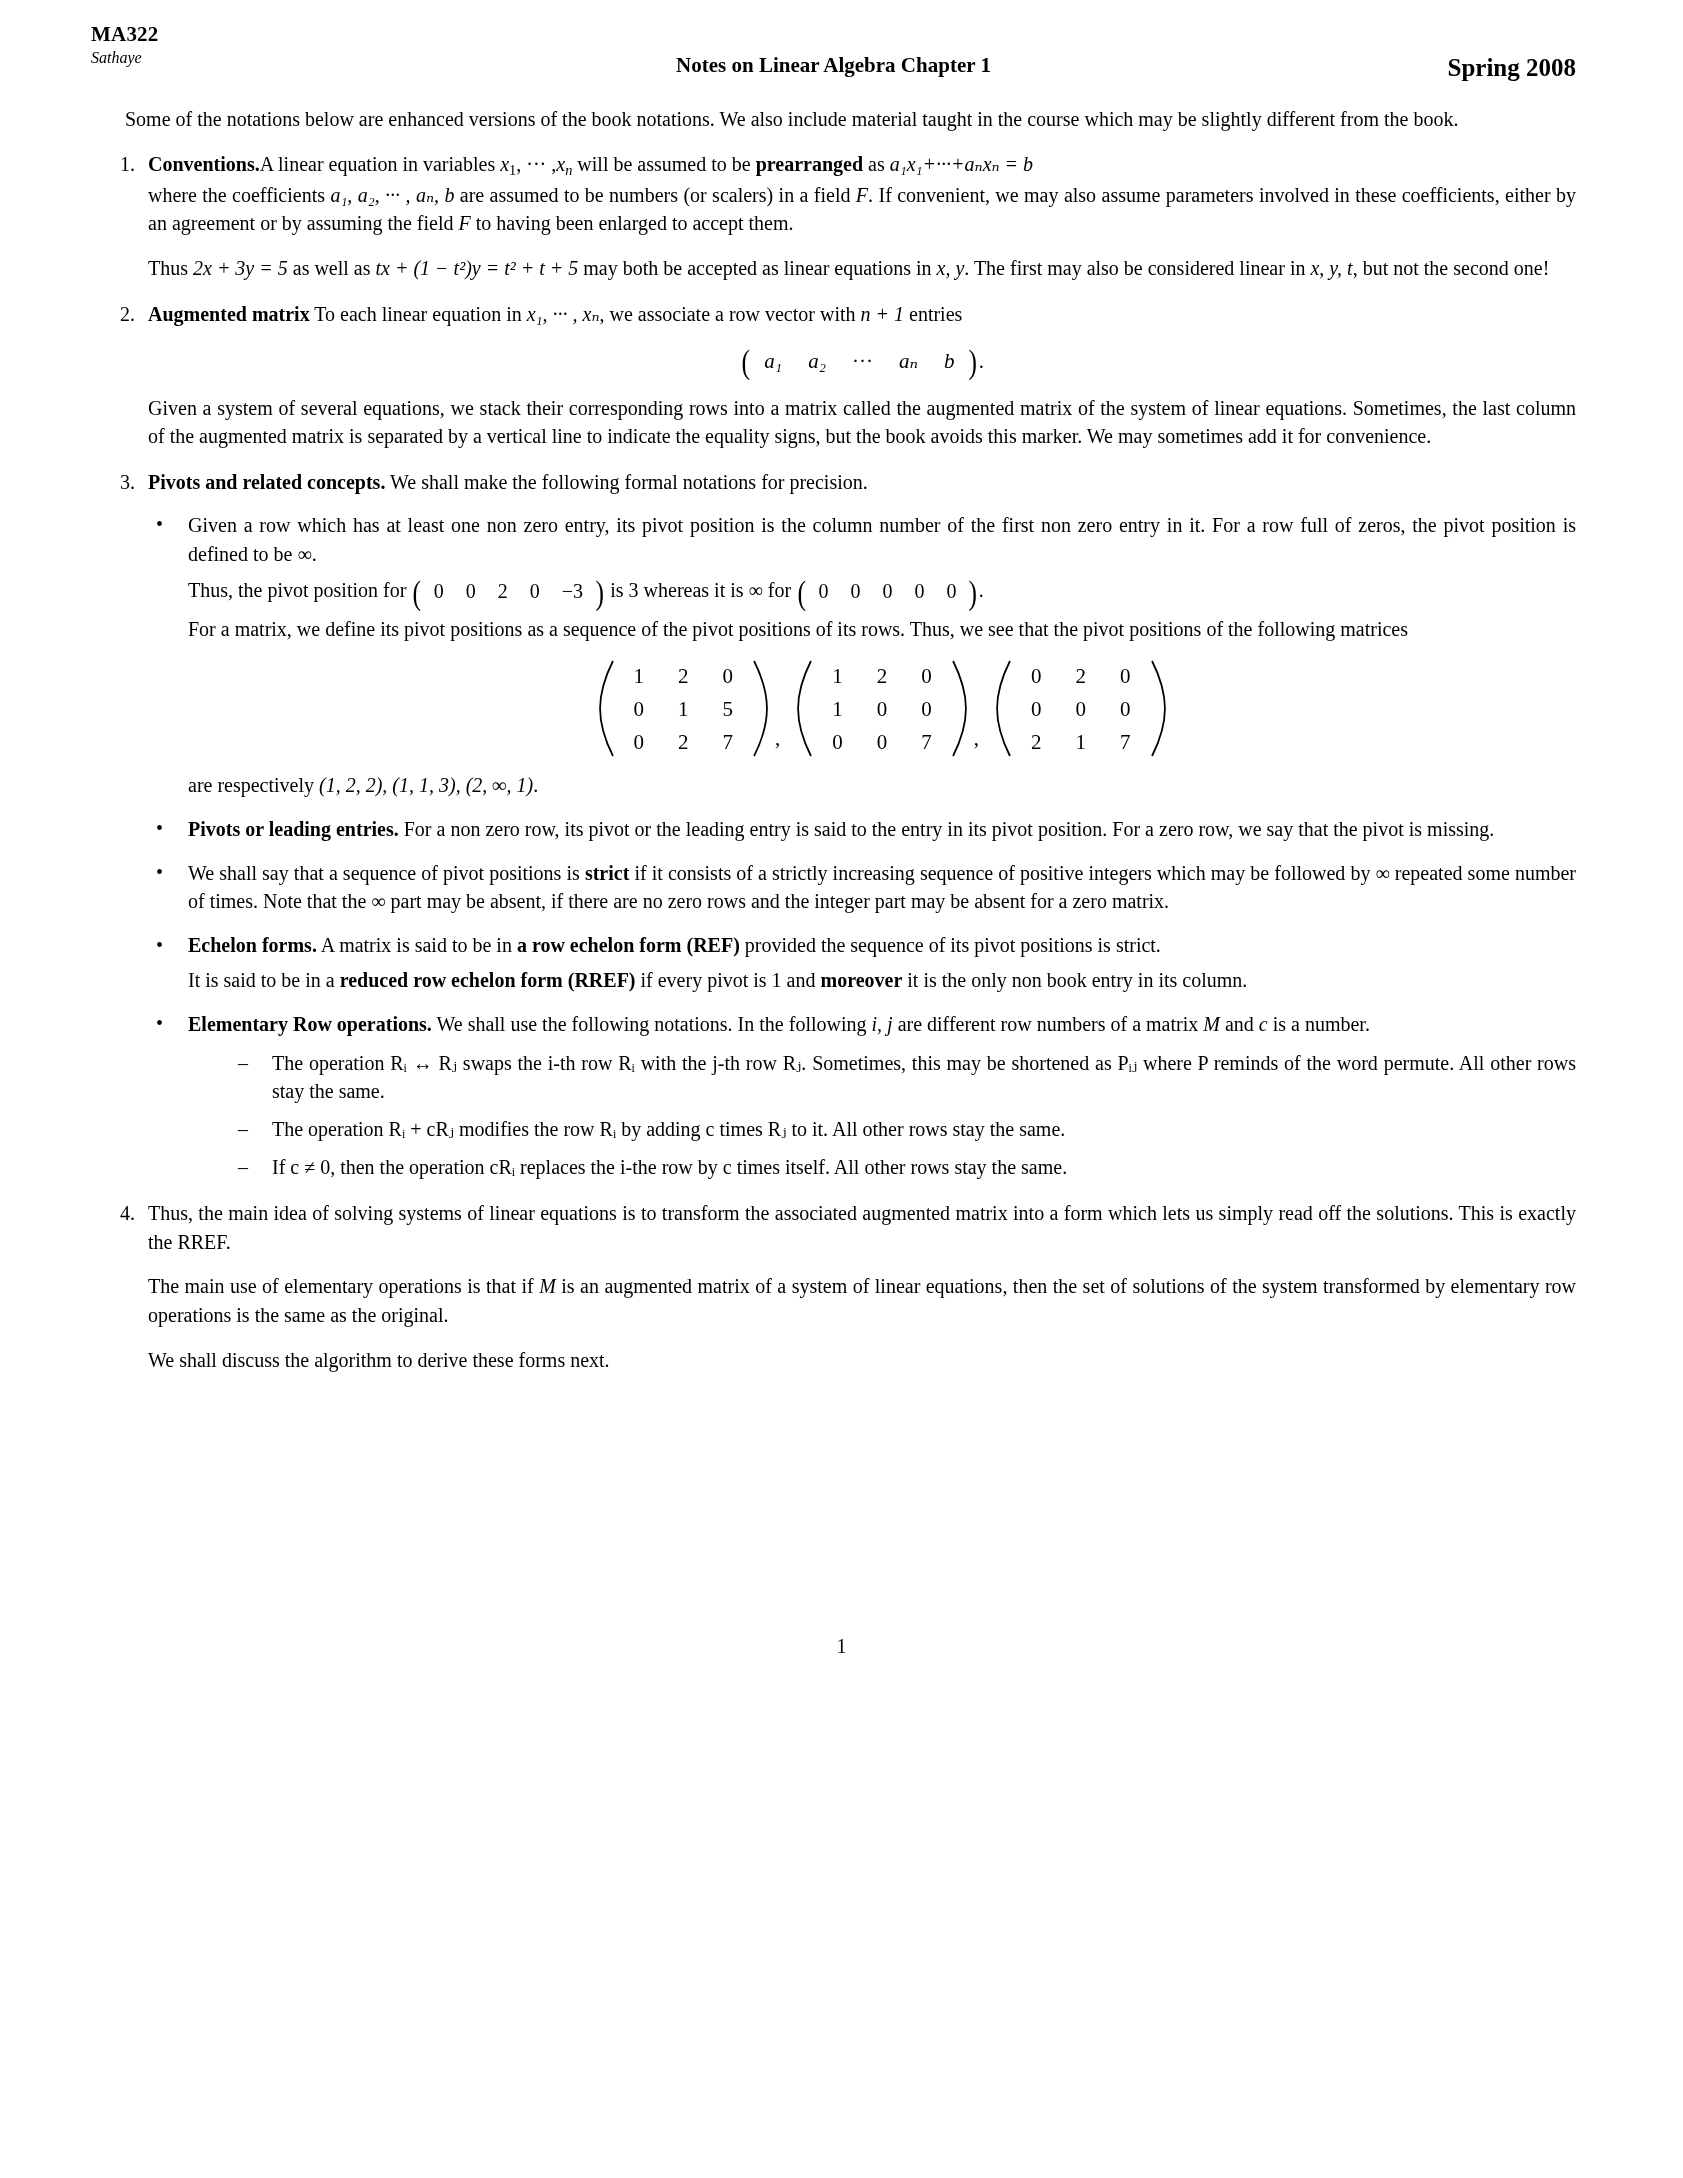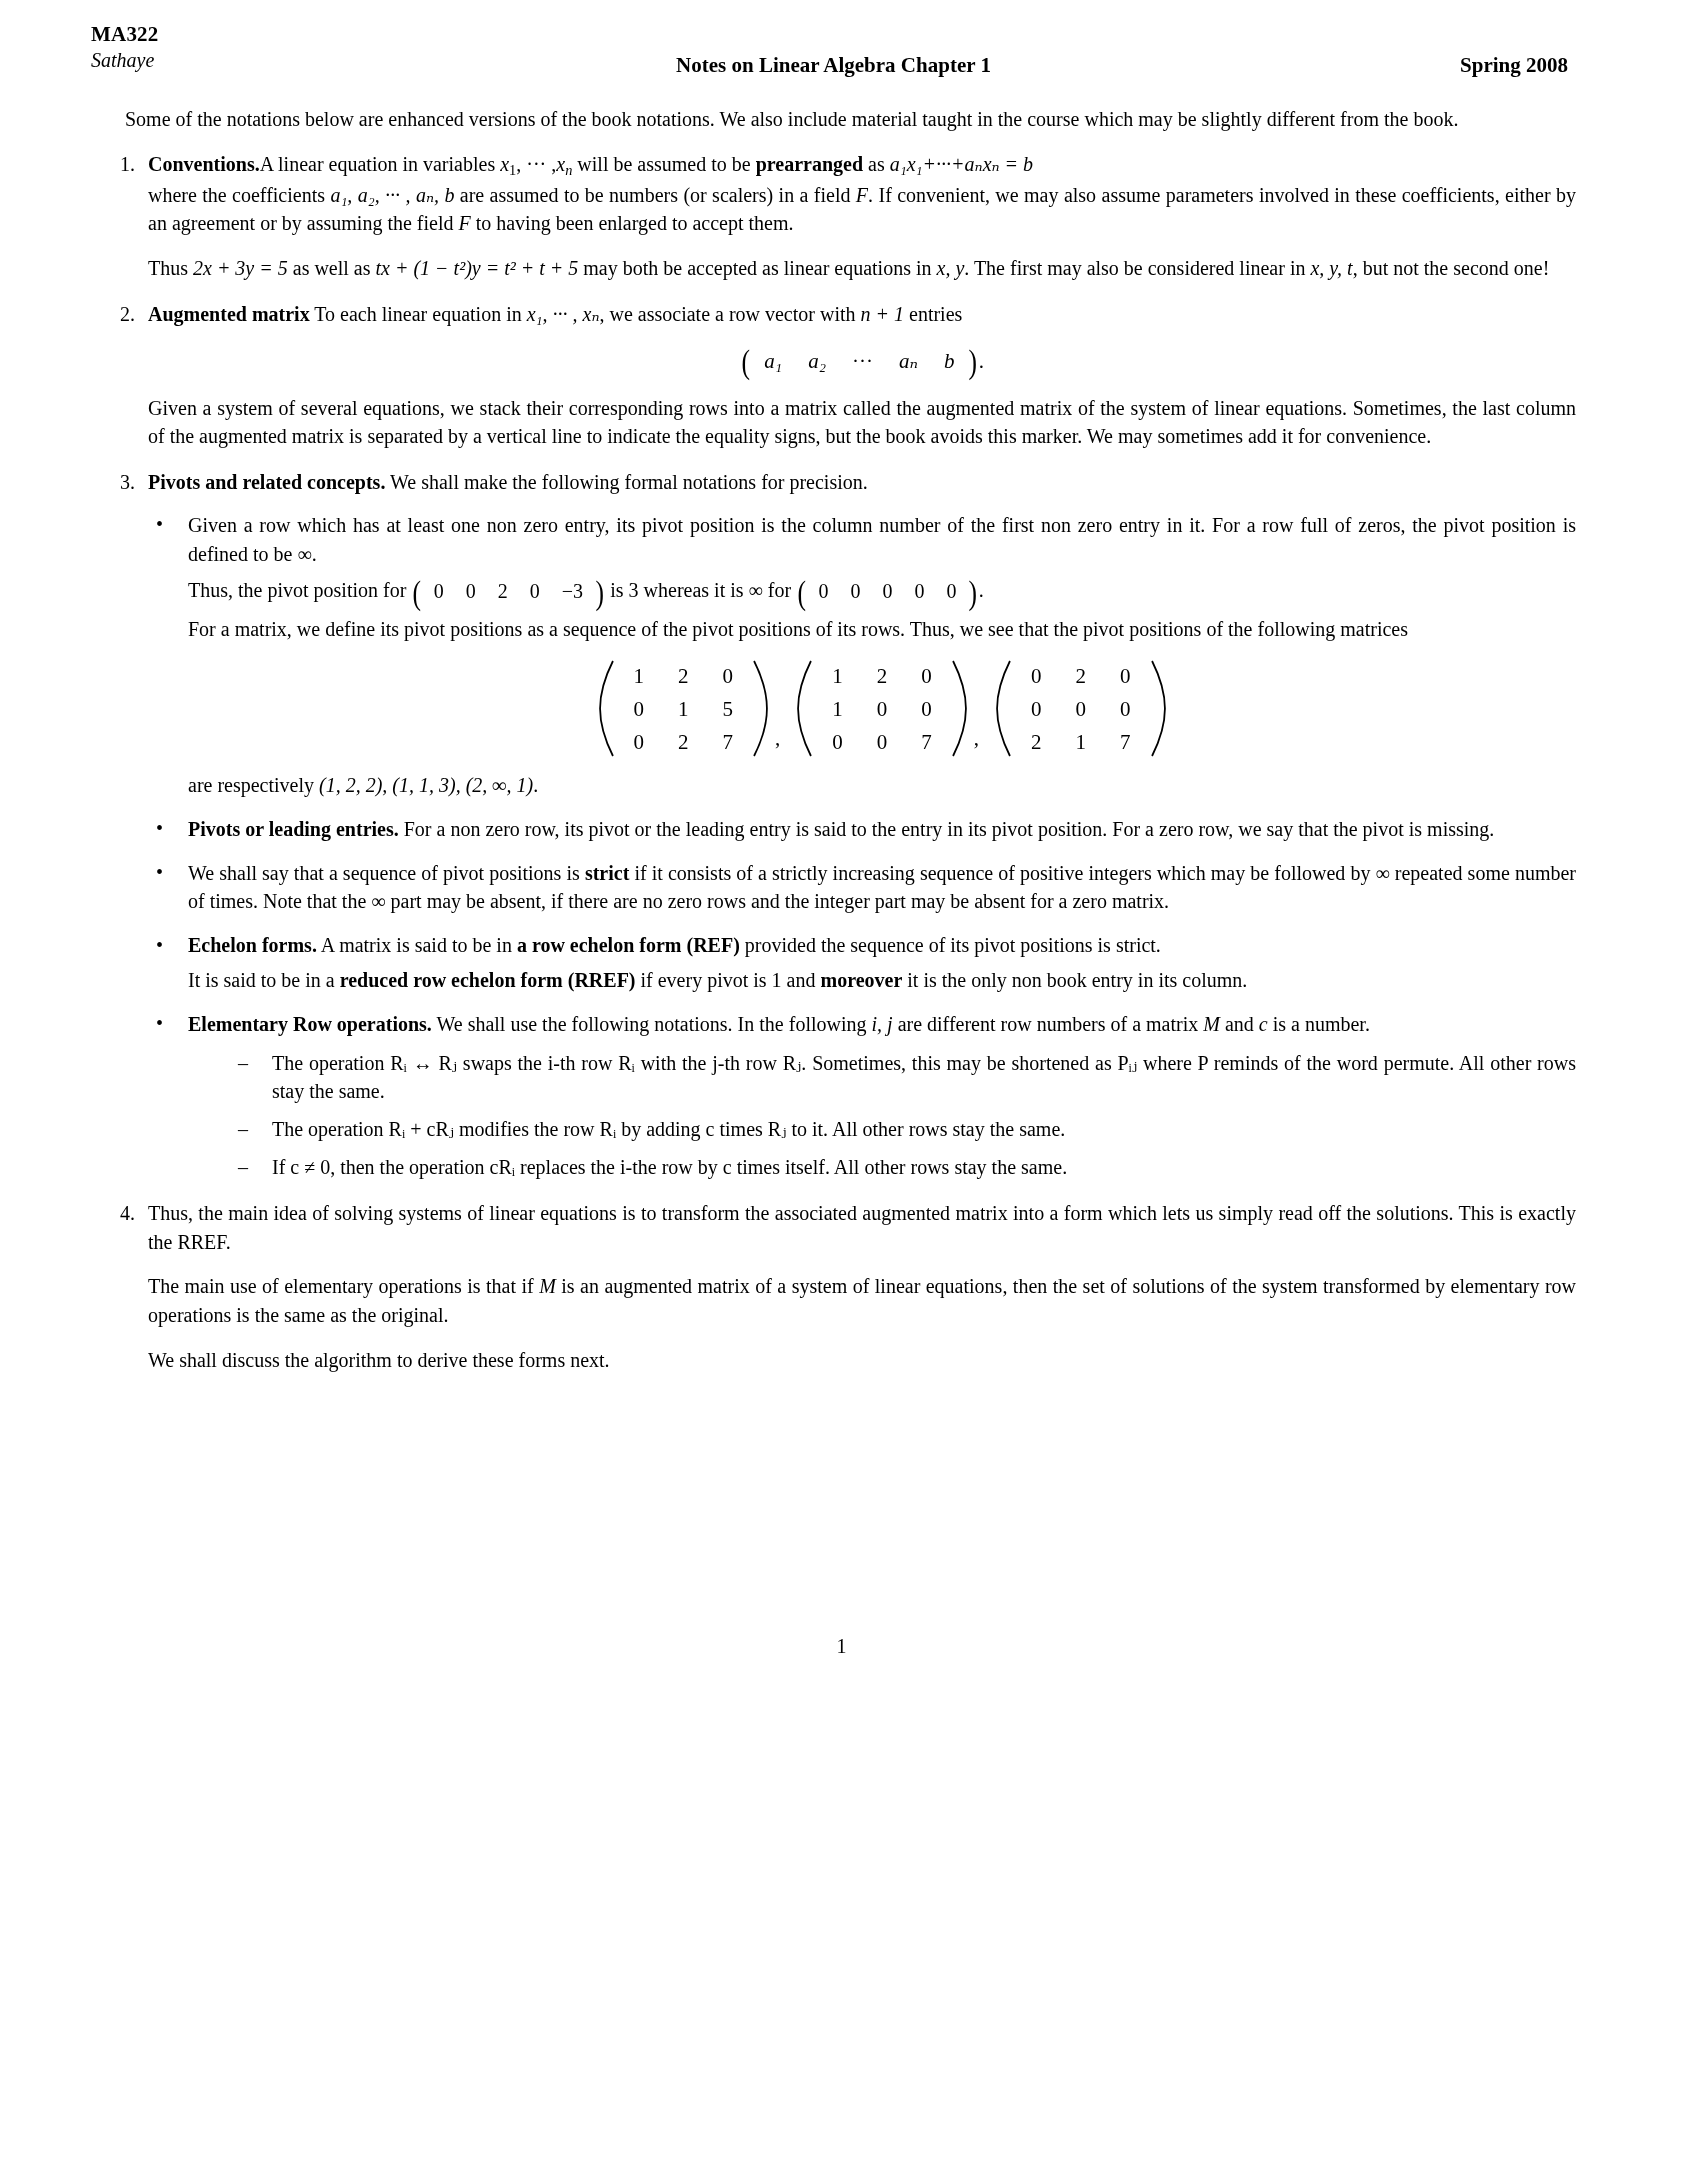--- a/index.html
+++ b/index.html
@@ -35,37 +35,37 @@
     top: 0;
     line-height: 1.22;
   }
   .hdr-course {
     font-weight: bold;
     font-size: 21px;
     letter-spacing: 0.2px;
   }
   .hdr-author {
     font-style: italic;
-    font-size: 20px;
+    font-size: 16px;
   }
   .hdr-center {
     position: absolute;
     left: 0;
     right: 0;
     top: 28px;
     text-align: center;
     font-weight: bold;
     font-size: 21px;
   }
   .hdr-right {
     position: absolute;
-    right: 8px;
+    right: 0;
     top: 28px;
     font-weight: bold;
-    font-size: 21px;
+    font-size: 25px;
   }
 
   
   p {
     margin: 0;
     text-align: justify;
     text-justify: inter-word;
   }
   .intro {
     margin-top: 18px;

